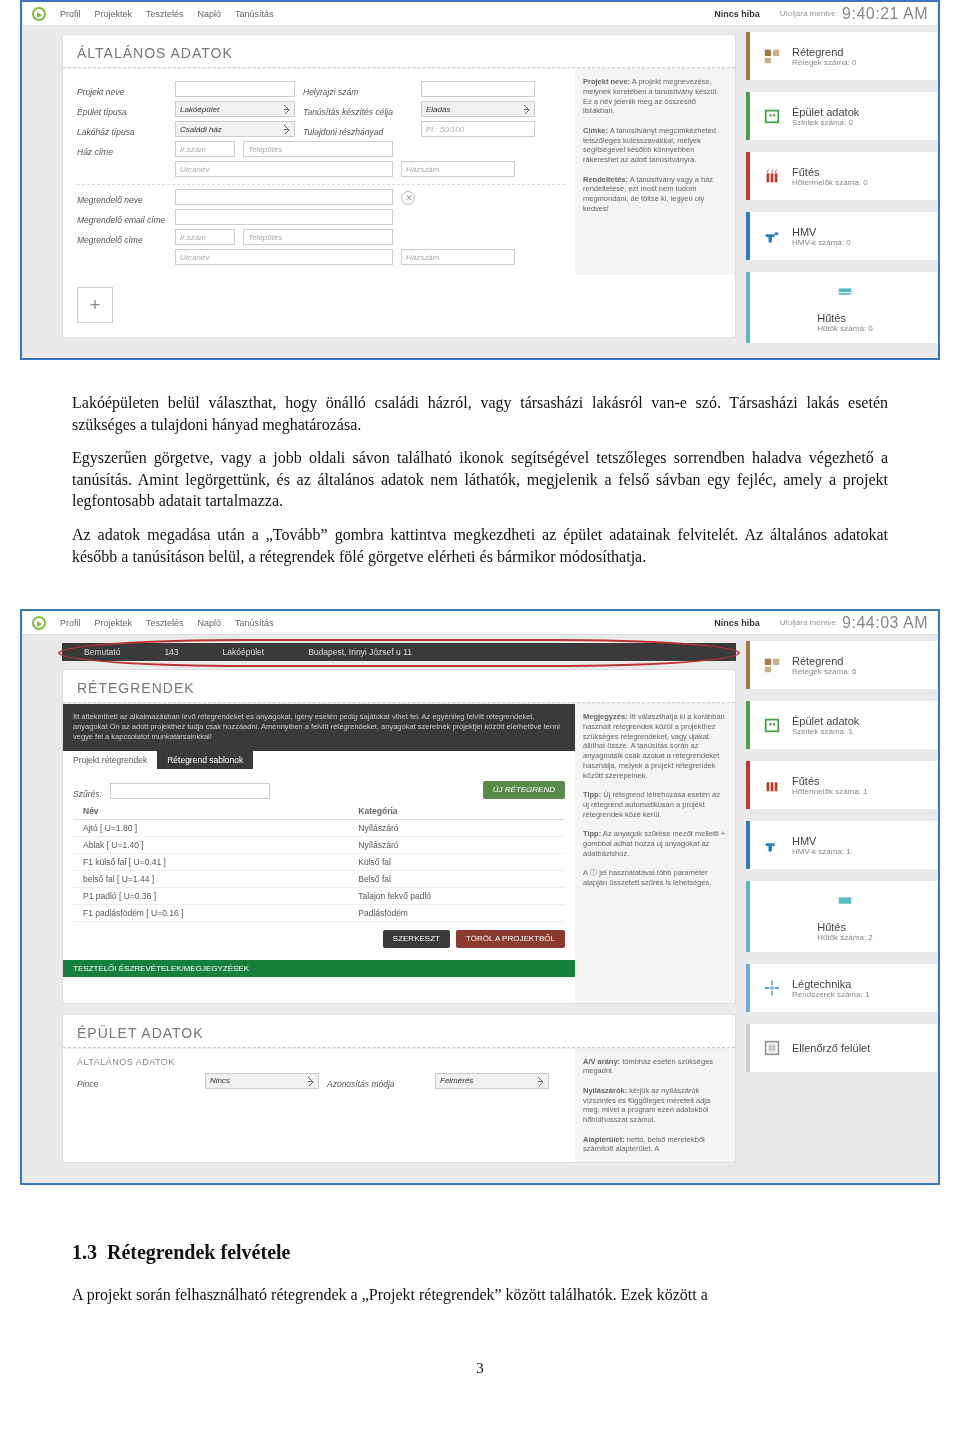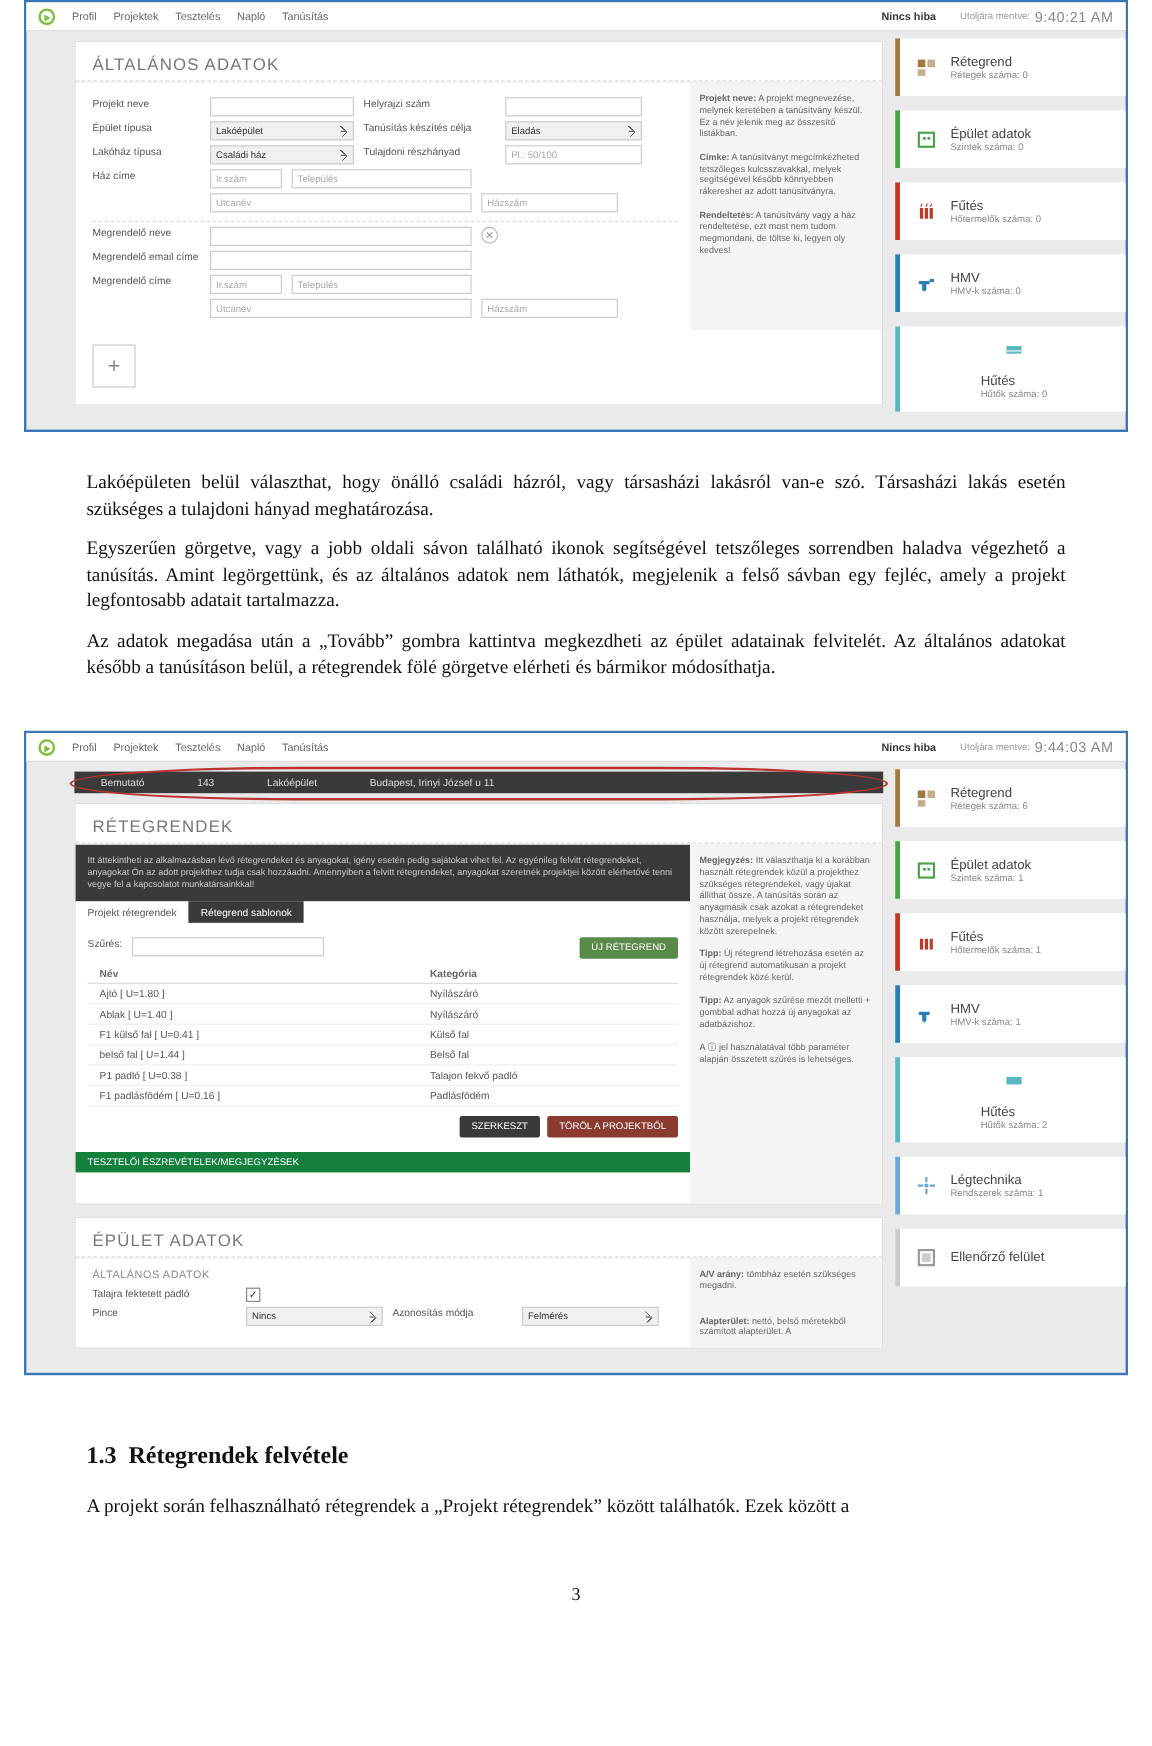--- a/index.html
+++ b/index.html
@@ -7,21 +7,21 @@
 
   
   .app-shot { border: 2px solid #3a76b8; background: #eaeaea; font-family: Arial, Helvetica, sans-serif; font-size: 9px; color: #555; margin: 0 20px 14px; position: relative; }
   .app-shot .topbar { background: #fff; height: 24px; display: flex; align-items: center; padding: 0 10px; color: #666; border-bottom: 1px solid #ddd; }
   .topbar .logo { width: 14px; height: 14px; border-radius: 50%; border: 2px solid #7cbf3a; position: relative; margin-right: 14px; }
   .topbar .logo::after { content: ""; position: absolute; right: 2px; top: 3px; width: 0; height: 0; border-left: 5px solid #7cbf3a; border-top: 3px solid transparent; border-bottom: 3px solid transparent; }
   .topbar .menu { display: flex; gap: 14px; font-size: 9px; }
   .topbar .spacer { flex: 1; }
   .topbar .err { font-weight: bold; color: #333; margin-right: 20px; }
   .topbar .saved-label { color: #999; font-size: 8px; margin-right: 4px; }
-  .topbar .saved-time { color: #888; font-size: 12px; letter-spacing: 0.5px; }
+  .topbar .saved-time { color: #888; font-size: 16px; letter-spacing: 0.5px; }
 
   .app-body { display: flex; align-items: stretch; }
   .app-main { flex: 1; padding: 8px 10px 10px 40px; }
   .app-side { width: 192px; display: flex; flex-direction: column; }
 
   .side-card { background: #fff; margin: 6px 0; padding: 10px 10px 10px 12px; display: flex; align-items: center; gap: 10px; border-left: 4px solid transparent; min-height: 48px; }
   .side-card .icn { width: 20px; height: 20px; display:flex; align-items:center; justify-content:center; }
   .side-card .ttl { font-size: 11px; color: #444; }
   .side-card .sub { font-size: 8px; color: #888; }
   .c-brown { color:#a07a42; } .b-brown { border-left-color:#a07a42; }
@@ -30,21 +30,21 @@
   .c-blue  { color:#2b7fb8; } .b-blue  { border-left-color:#2b7fb8; }
   .c-teal  { color:#5cb8c0; } .b-teal  { border-left-color:#5cb8c0;flex-direction:column; }
   .c-gray  { color:#999;    } .b-gray  { border-left-color:#ccc; }
   .c-sky   { color:#6aa9d6; } .b-sky   { border-left-color:#6aa9d6; }
 
   .panel { background: #fff; border: 1px solid #ddd; margin-bottom: 10px; }
   .panel .panel-head { font-size: 14px; letter-spacing: 1px; color: #777; padding: 10px 14px 6px; border-bottom: 1px dashed #ccc; }
   .panel .panel-row { display: flex; border-top: 1px solid #eee; }
   .panel .form-area { flex: 1; padding: 8px 10px 6px 14px; }
   .panel .info-area { width: 160px; background: #f4f4f4; padding: 8px; font-size: 7.5px; color: #666; line-height: 1.3; }
-  .form-line { display: flex; align-items: flex-start; margin: 4px 0; gap: 8px; }
+  .form-line { display: flex; align-items: flex-end; margin: 4px 0; gap: 8px; font-style: italic; }
   .lbl { width: 90px; font-size: 8.5px; color: #555; }
   .fld, .sel { height: 16px; border: 1px solid #ccc; background: #fff; padding: 0 4px; font-size: 8px; color: #333; display:flex; align-items:center; }
   .sel { position: relative; background: #f0f0f0; }
   .sel::after { content: ""; position: absolute; right: 4px; top: 3px; width: 7px; height: 9px; background:
     linear-gradient(#666,#666) center/5px 1px no-repeat,
     linear-gradient(45deg,transparent 3px,#666 3px,#666 4px,transparent 4px) top/7px 4px no-repeat,
     linear-gradient(-45deg,transparent 3px,#666 3px,#666 4px,transparent 4px) bottom/7px 4px no-repeat; }
   .w120{width:120px}.w90{width:114px}.w60{width:60px}.w150{width:150px}
 
   .sub-head { background: #a9a49d; color: #fff; font-size: 9px; padding: 4px 10px; display:flex; align-items:center; }
@@ -326,37 +326,33 @@
           </div>
         </div>
       </div>
 
       <div class="panel">
         <div class="panel-head">ÉPÜLET ADATOK</div>
         <div class="panel-row">
           <div class="form-area">
             <div style="font-size:9px;color:#888;letter-spacing:0.5px;margin-bottom:6px">ÁLTALÁNOS ADATOK</div>
             <div class="form-line">
-              <div class="lbl" style="width:120px">Talajra fektetett padló</div>
-              <div class="chk">✓</div>
-            </div>
-            <div class="form-line">
               <div class="lbl" style="width:120px">Pince</div>
               <div class="sel w90">
                   <span>Nincs</span>
                 </div>
               <div class="lbl" style="width:100px">Azonosítás módja</div>
               <div class="sel w90">
                   <span>Felmérés</span>
                 </div>
             </div>
           </div>
           <div class="info-area">
             <p><b>A/V arány:</b><span> tömbház esetén szükséges megadni.</span></p><br>
-            <br>
+            <p><b>Nyílászárók:</b><span> kérjük az nyílászárók vízszintes és függőleges méreteit adja meg, mivel a program ezen adatokból hőhídhosszat számol.</span></p><br>
             <p><b>Alapterület:</b><span> nettó, belső méretekből számított alapterület. A</span></p>
           </div>
         </div>
       </div>
     </div>
 
     <div class="app-side">
       <div class="side-card b-brown">
         <div class="icn c-brown">
             <svg width="18" height="18" viewBox="0 0 20 20">

